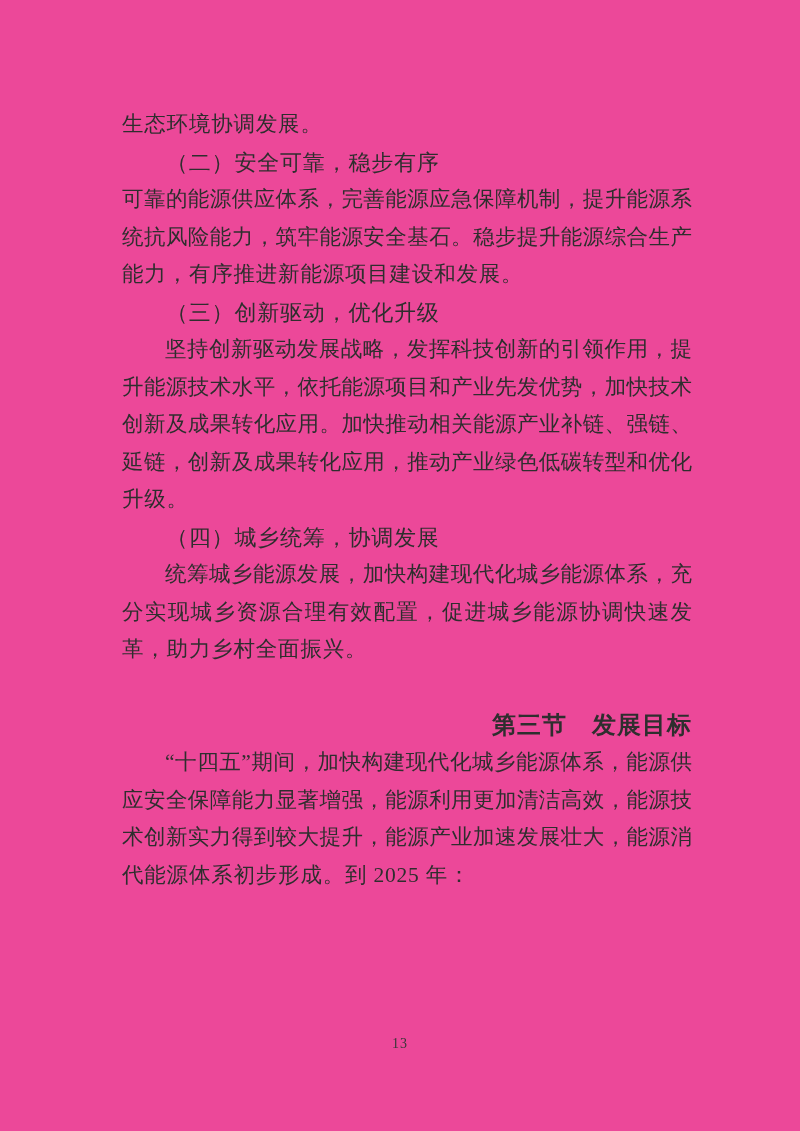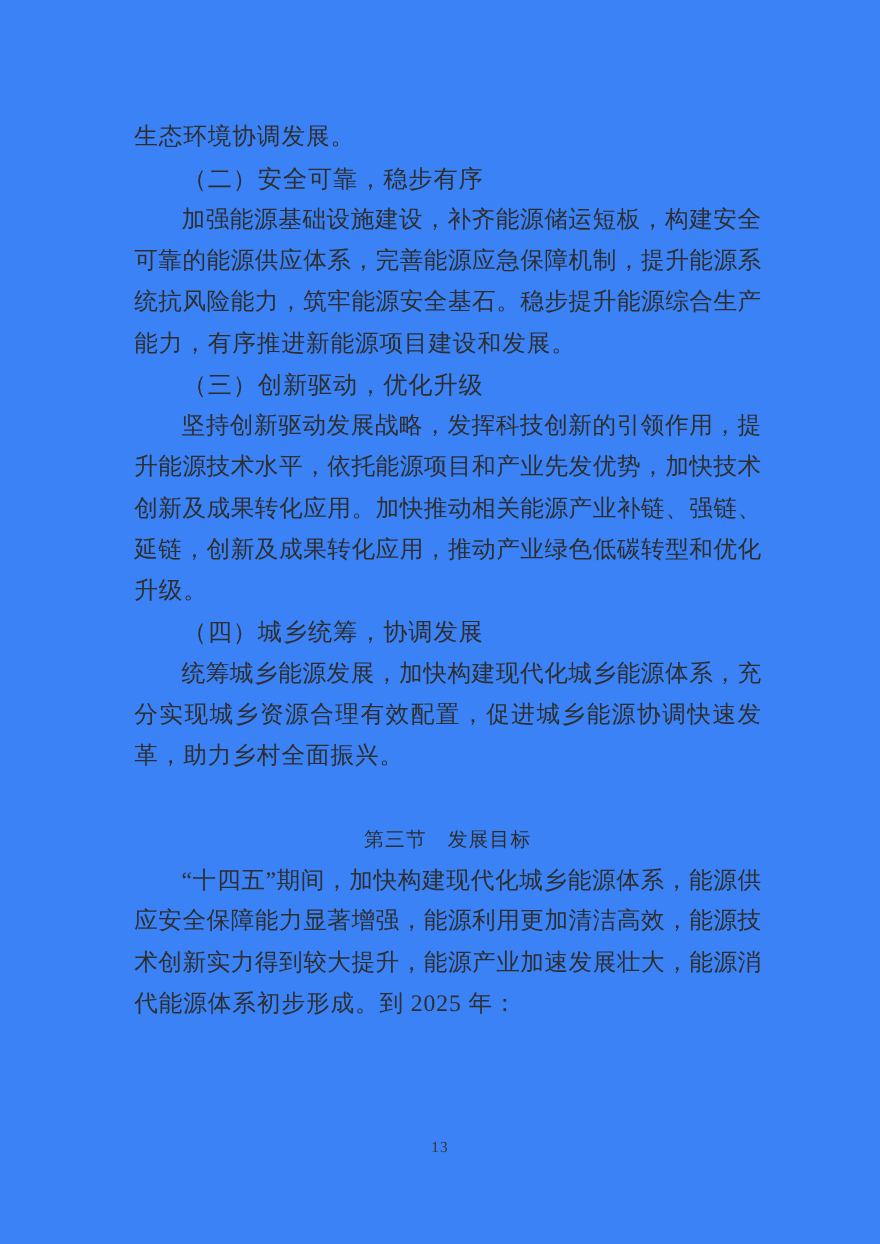--- a/index.html
+++ b/index.html
@@ -4,21 +4,21 @@
 <style>
   html, body {
     margin: 0;
     padding: 0;
     background: #ffffff;
   }
   .page {
     position: relative;
     width: 800px;
     height: 1131px;
-    background: #3b82f6;
+    background: #ec4899;
     overflow: hidden;
     font-family: "Liberation Serif", "DejaVu Serif", serif;
     color: #2e2e2e;
   }
   .content {
     position: absolute;
     left: 122px;
     top: 106px;
     width: 570px;
   }
@@ -36,23 +36,23 @@
     letter-spacing: 0;
   }
   .ind {
     text-indent: 2em;
   }
   .hd {
     font-weight: normal;
     font-size: 22px;
   }
   .title {
-    font-weight: normal;
-    font-size: 18px;
-    text-align: center;
+    font-weight: bold;
+    font-size: 24px;
+    text-align: right;
     letter-spacing: 1px;
     margin-top: 37.5px;
     height: 38px;
     line-height: 38px;
     white-space: nowrap;
   }
   .pagenum {
     position: absolute;
     top: 1036px;
     left: 0;
@@ -66,21 +66,20 @@
 </head>
 <body>
 
 <div class="page">
   <div class="content">
 
     <div class="ln">生态环境协调发展。</div>
 
     <div class="ln hd ind">（二）安全可靠，稳步有序</div>
 
-    <div class="ln ind just">加强能源基础设施建设，补齐能源储运短板，构建安全</div>
     <div class="ln just">可靠的能源供应体系，完善能源应急保障机制，提升能源系</div>
     <div class="ln just">统抗风险能力，筑牢能源安全基石。稳步提升能源综合生产</div>
     <div class="ln">能力，有序推进新能源项目建设和发展。</div>
 
     <div class="ln hd ind">（三）创新驱动，优化升级</div>
 
     <div class="ln ind just">坚持创新驱动发展战略，发挥科技创新的引领作用，提</div>
     <div class="ln just">升能源技术水平，依托能源项目和产业先发优势，加快技术</div>
     <div class="ln just">创新及成果转化应用。加快推动相关能源产业补链、强链、</div>
     <div class="ln just">延链，创新及成果转化应用，推动产业绿色低碳转型和优化</div>

